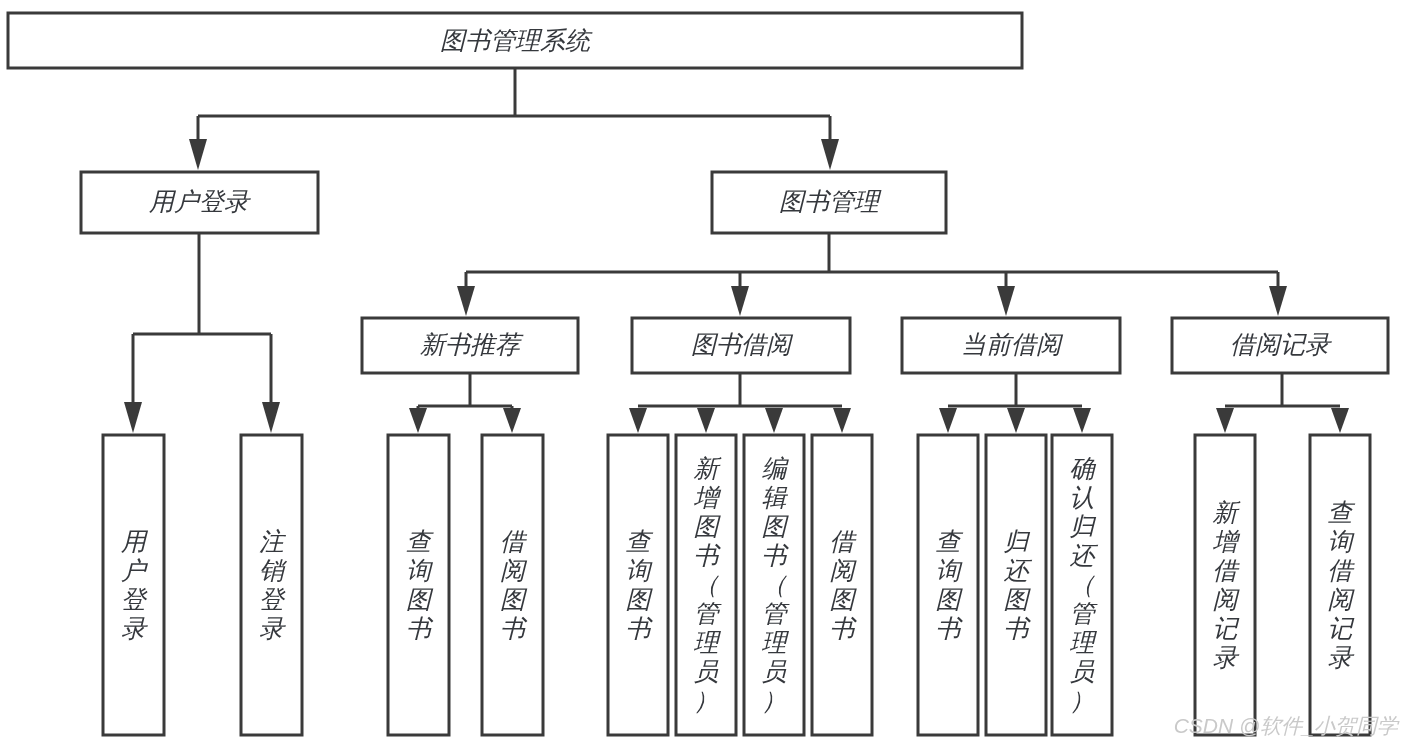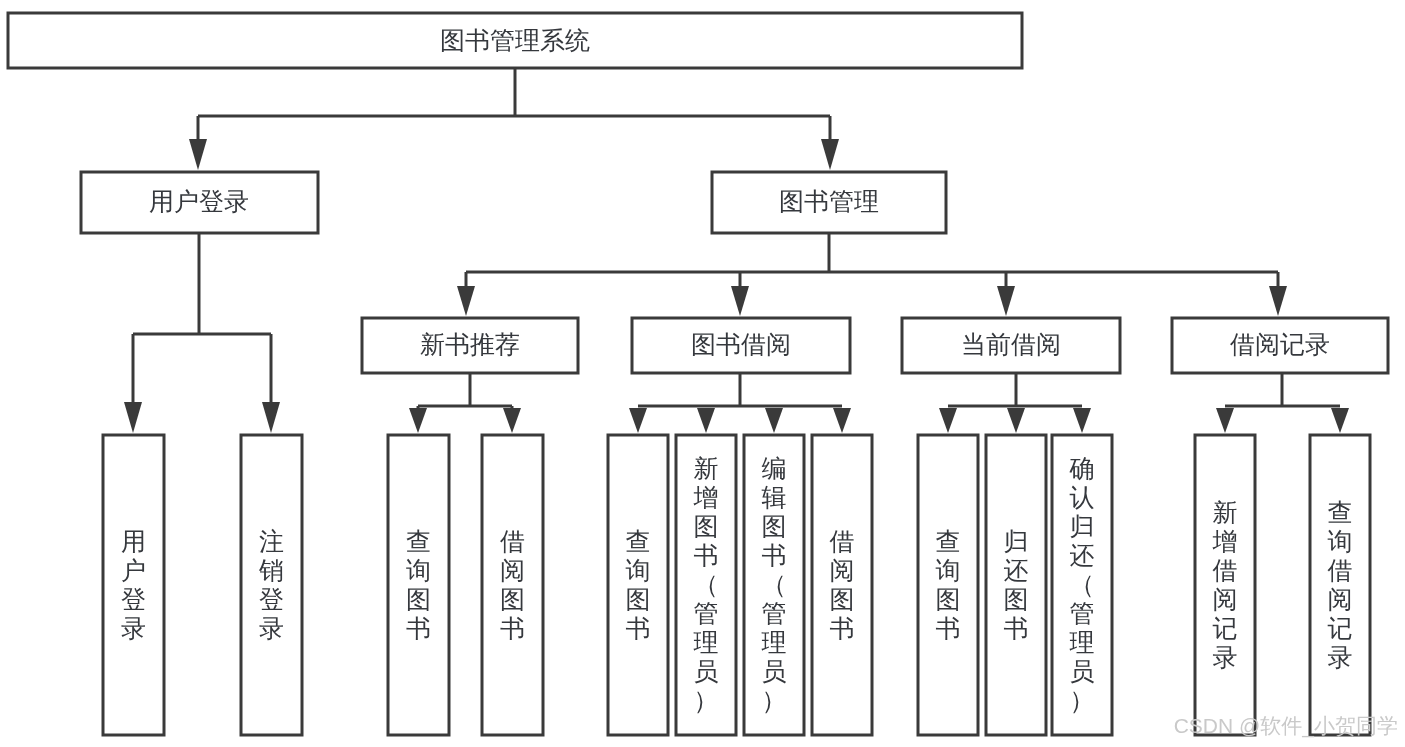--- a/index.html
+++ b/index.html
@@ -13,20 +13,21 @@
     font-family: "Liberation Sans", "DejaVu Sans", sans-serif;
     overflow: hidden;
     position: relative;
   }
   #diagram-root {
     position: absolute;
     left: 0;
     top: 0;
     width: 1405px;
     height: 747px;
+    font-style: italic;
   }
   svg#chart-svg {
     display: block;
     width: 1405px;
     height: 747px;
   }
   .node-box {
     fill: #ffffff;
     stroke: #3a3a3a;
     stroke-width: 3;

